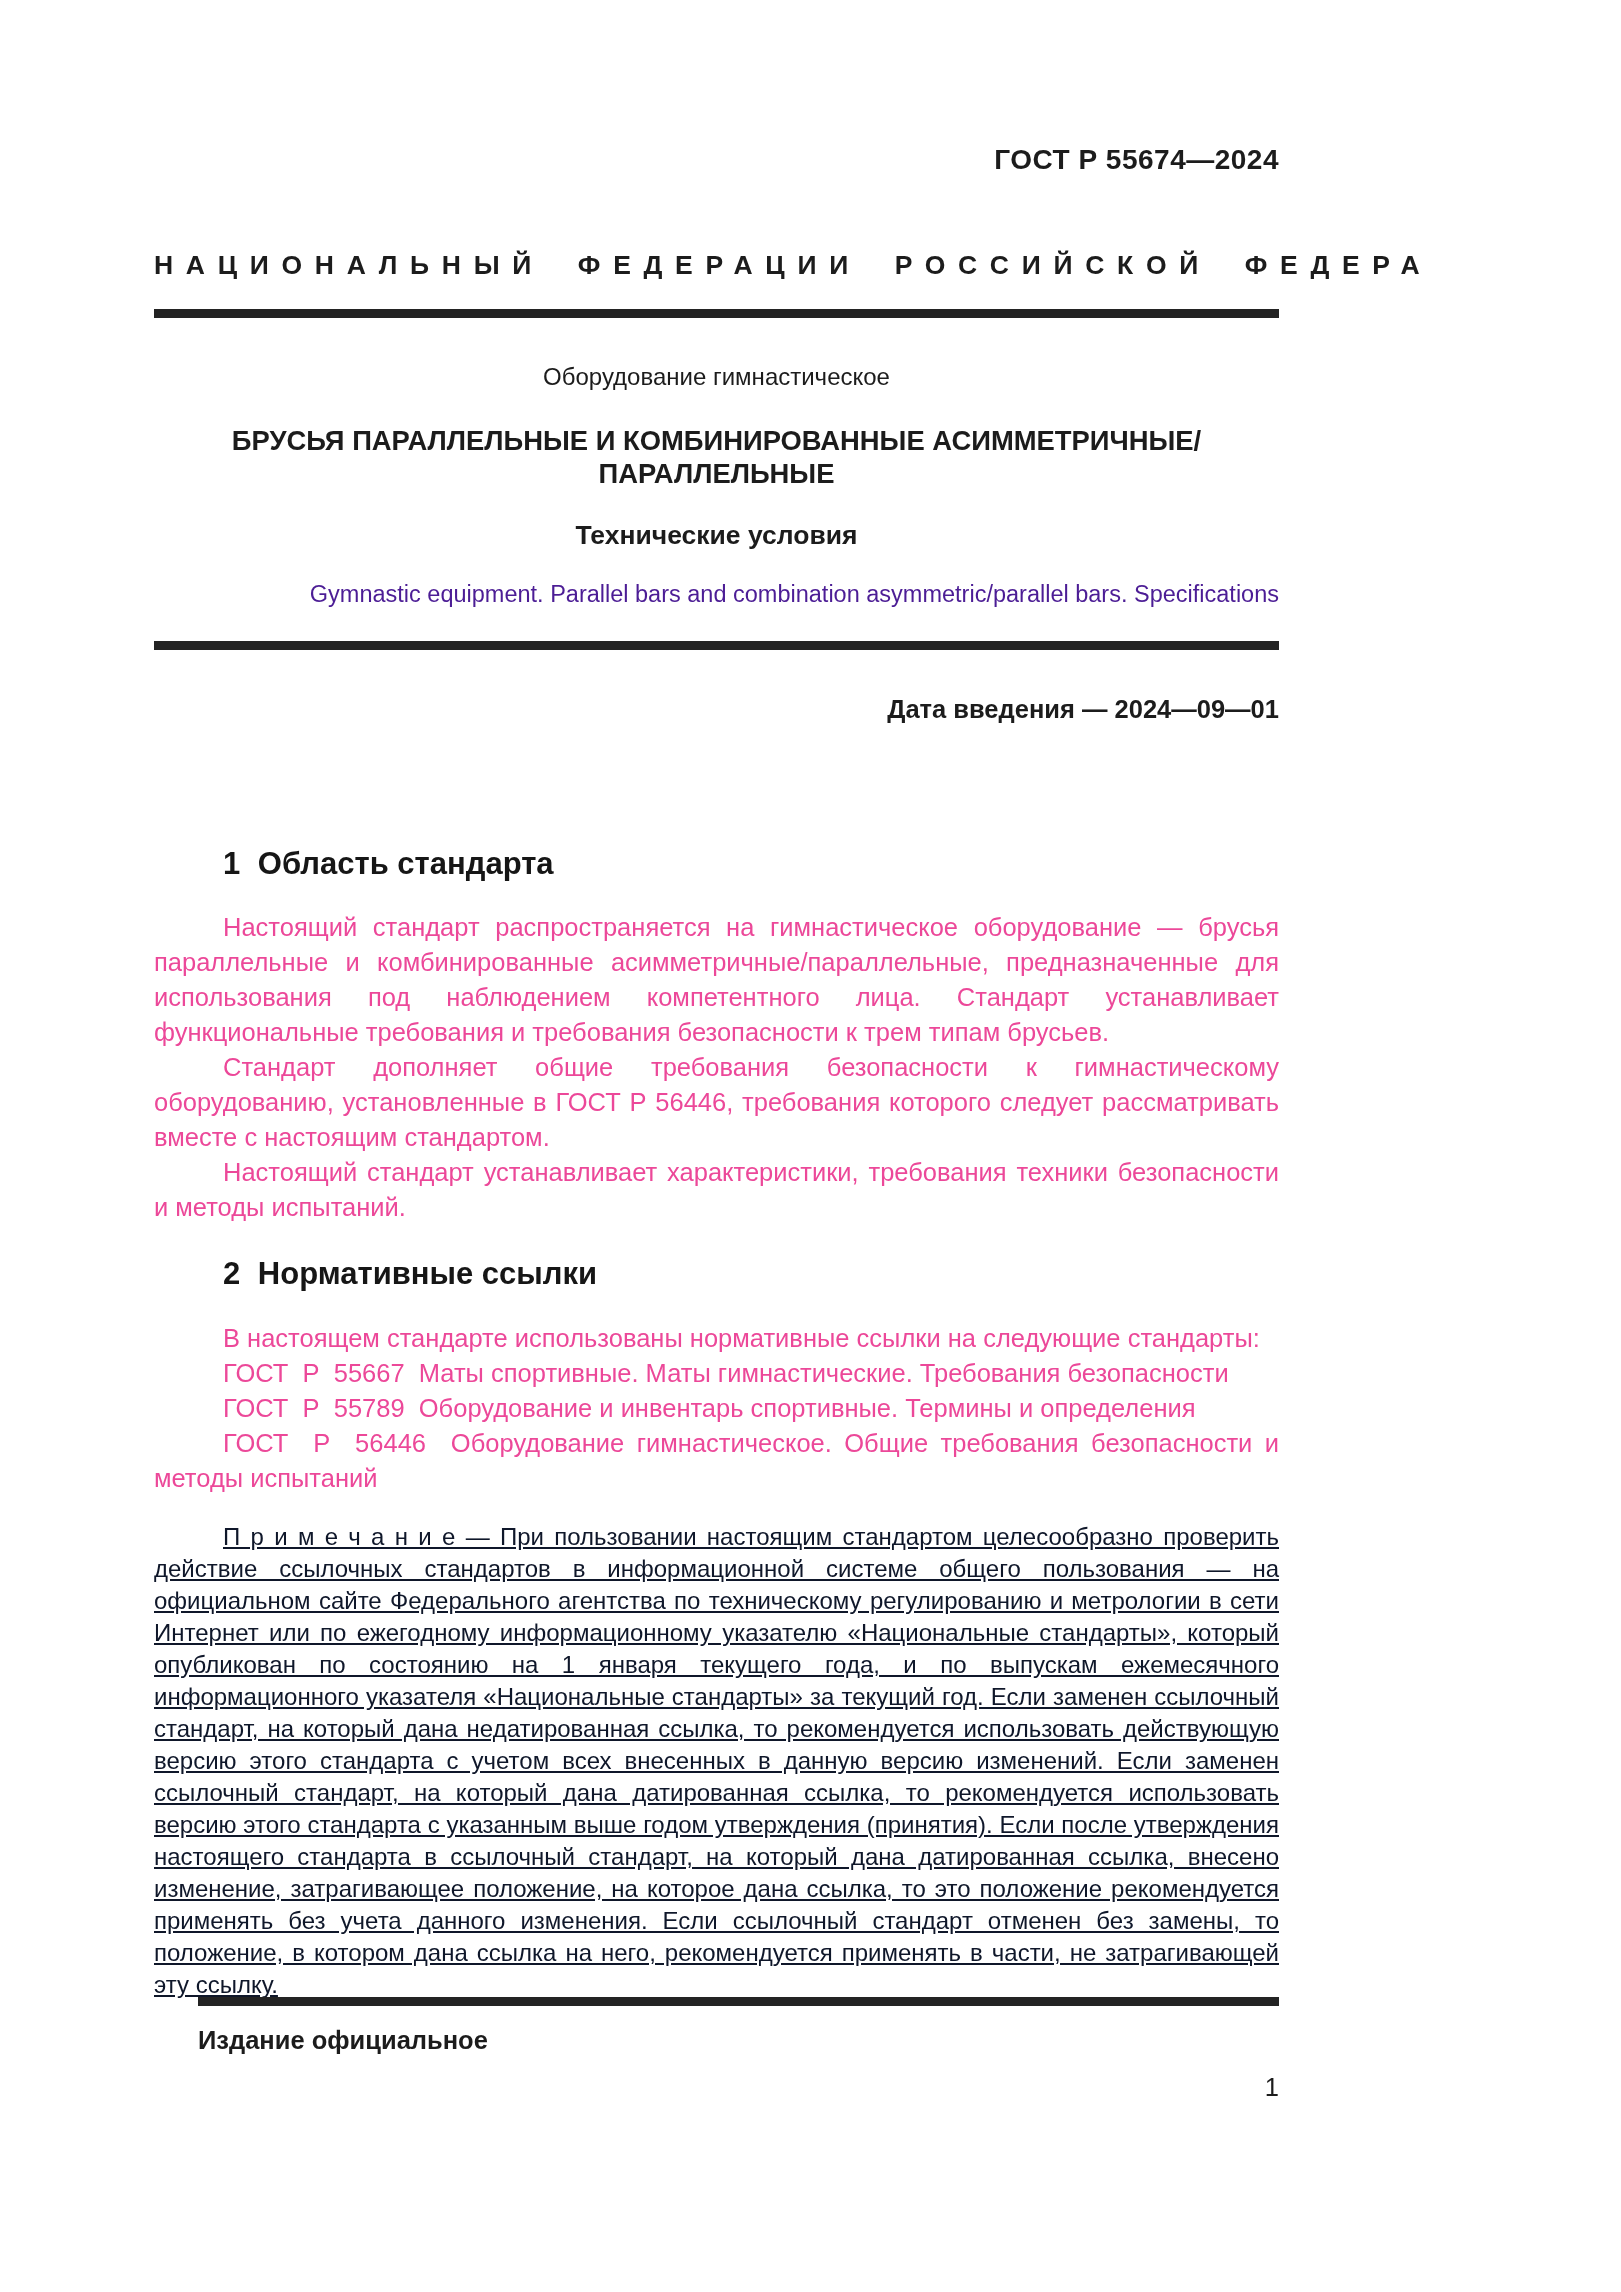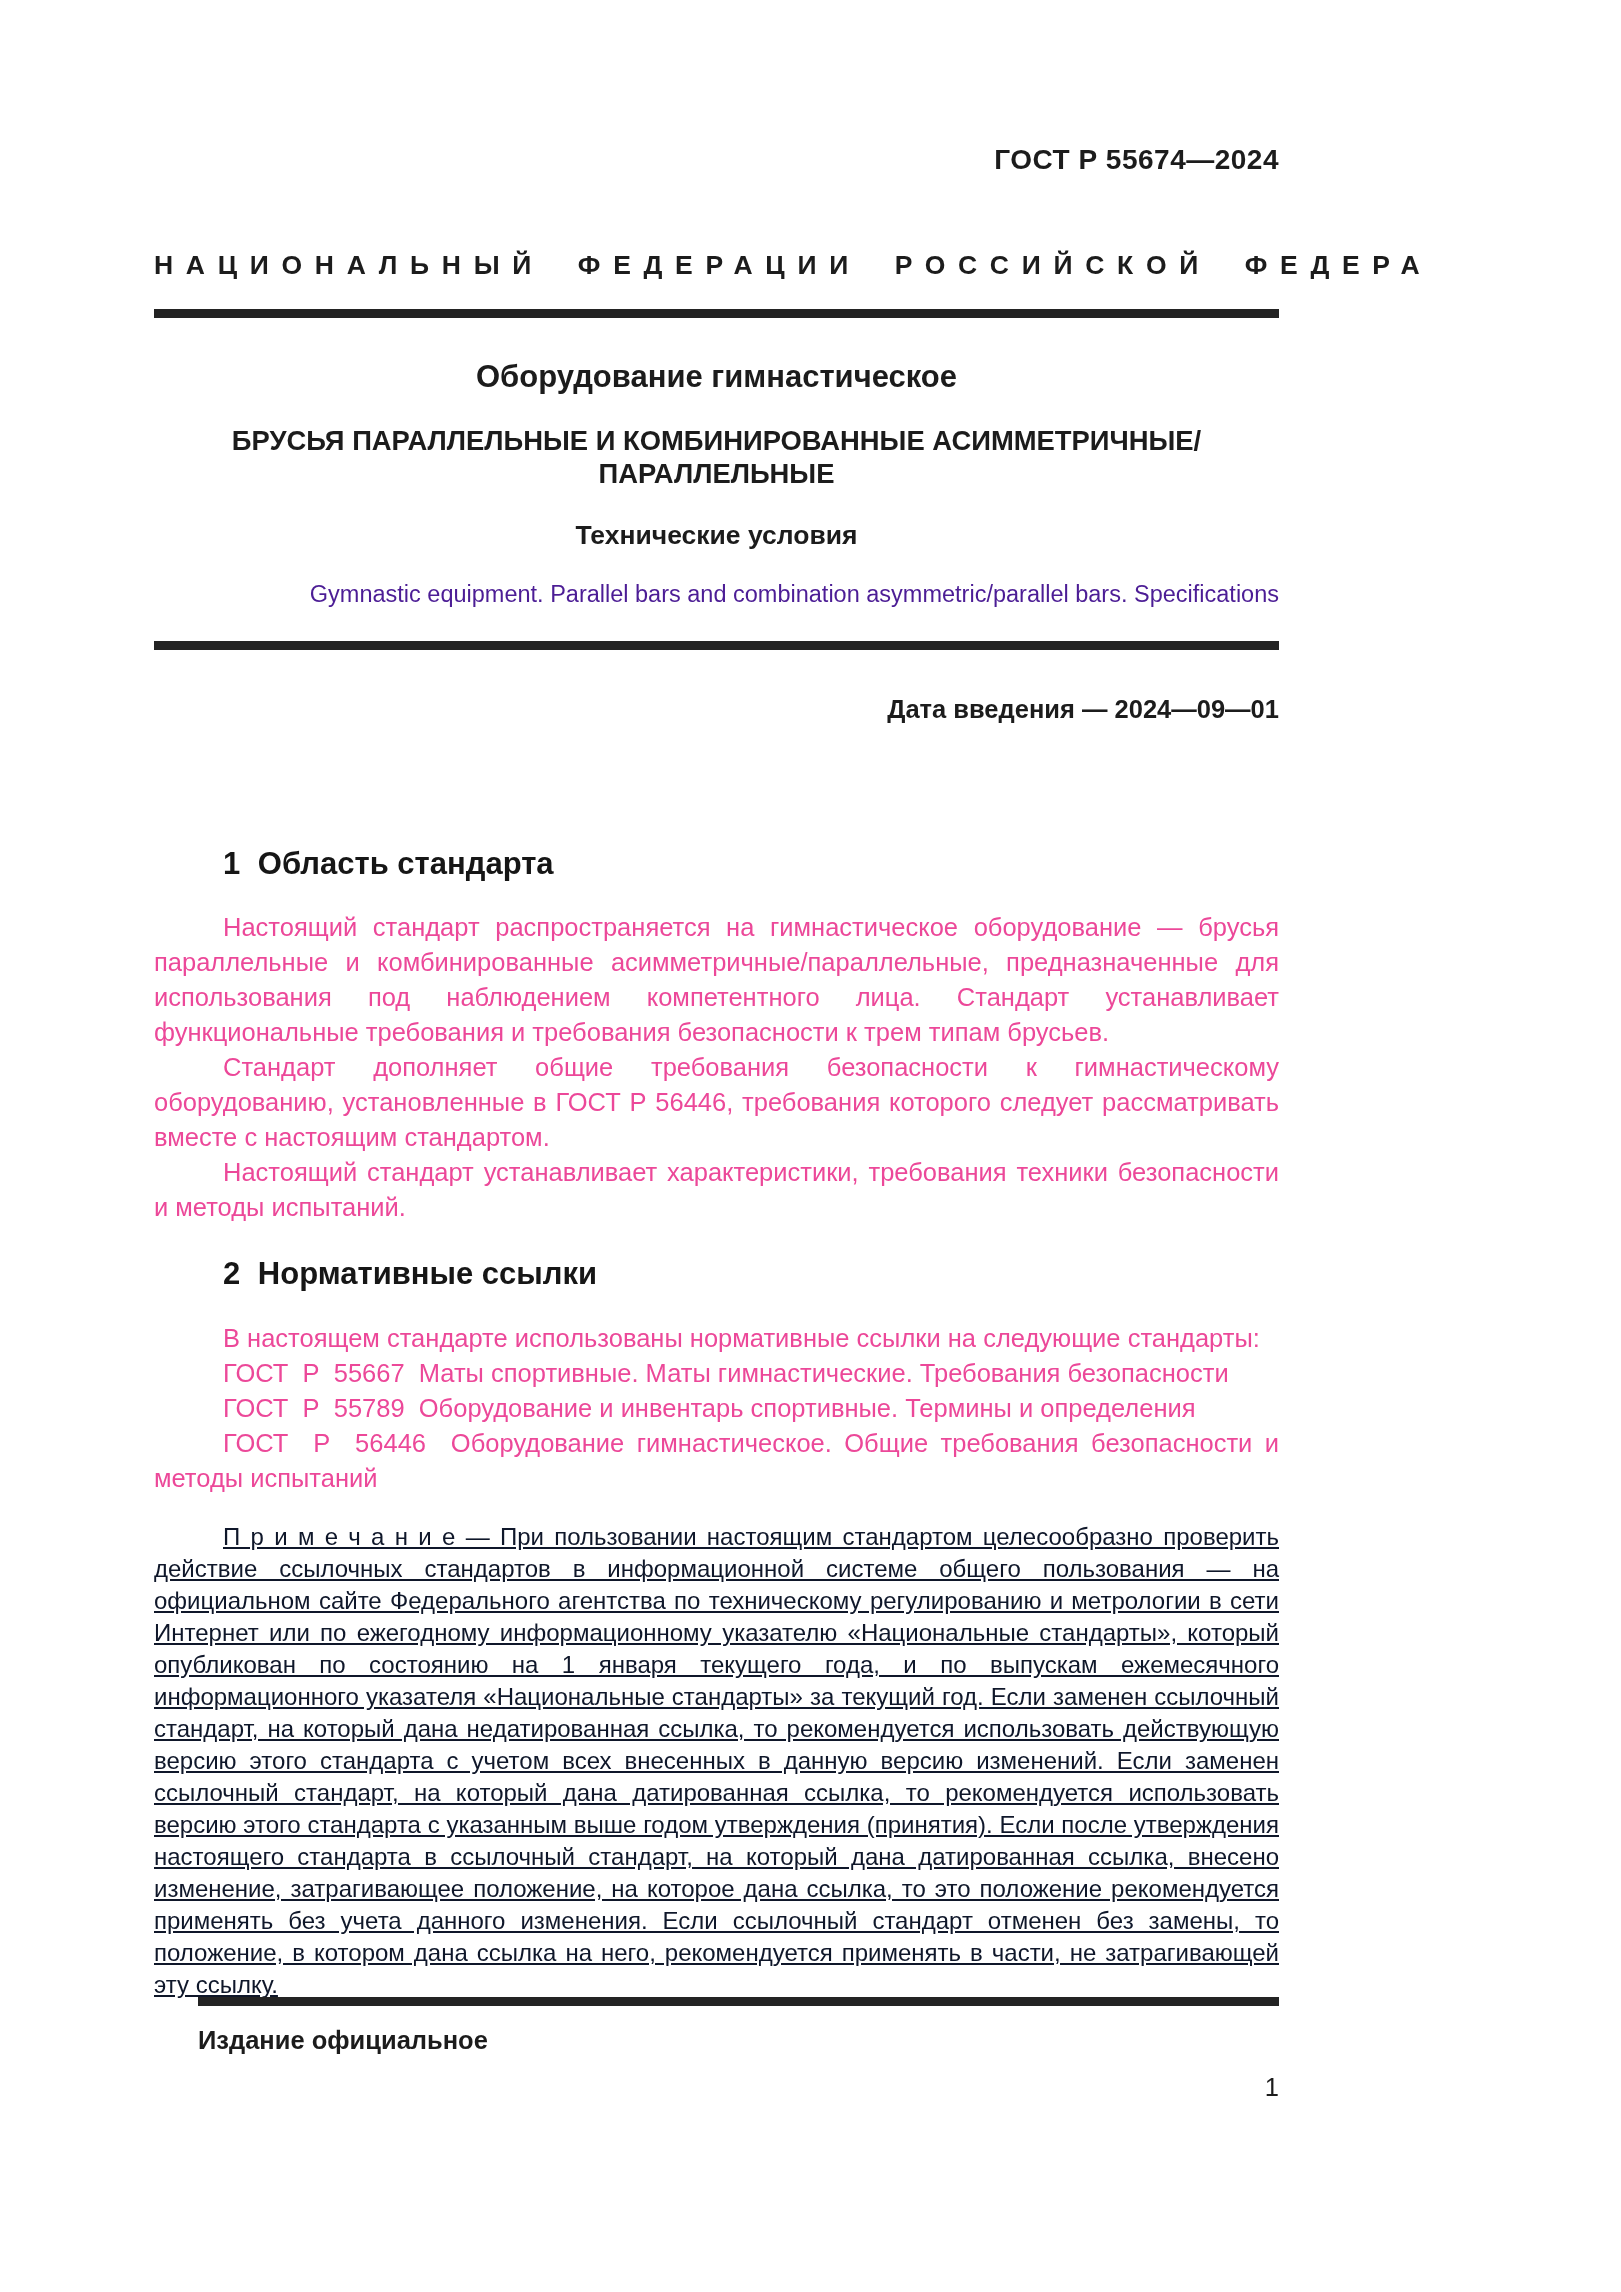--- a/index.html
+++ b/index.html
@@ -26,21 +26,21 @@
     margin-top: 73px;
     font-size: 26.5px;
     font-weight: bold;
     letter-spacing: 12.7px;
     word-spacing: 13.7px;
     white-space: nowrap;
     line-height: 33px;
   }
   .rule { height: 8.8px; background: #232323; margin-top: 27.4px; }
   .rule-2 { margin-top: 31px; }
-  .t-subject { margin-top: 43px; text-align: center; font-weight: bold; font-size: 31px; line-height: 32px; }
+  .t-subject { margin-top: 43px; text-align: center; font-weight: normal; font-size: 24px; line-height: 32px; }
   .t-main    { margin-top: 31px; text-align: center; font-weight: bold; font-size: 27.4px; line-height: 33px; }
   .t-kind    { margin-top: 29px; text-align: center; font-weight: bold; font-size: 26.5px; line-height: 32px; }
   .t-en      { margin-top: 28px; text-align: right; font-size: 23.5px; line-height: 31px; color: #4c1d95; }
   .date { margin-top: 44px; text-align: right; font-weight: bold; font-size: 25.5px; line-height: 30px; }
   .h-sec {
     margin: 0;
     padding-left: 69px;
     font-size: 31px;
     line-height: 39px;
     font-weight: bold;

